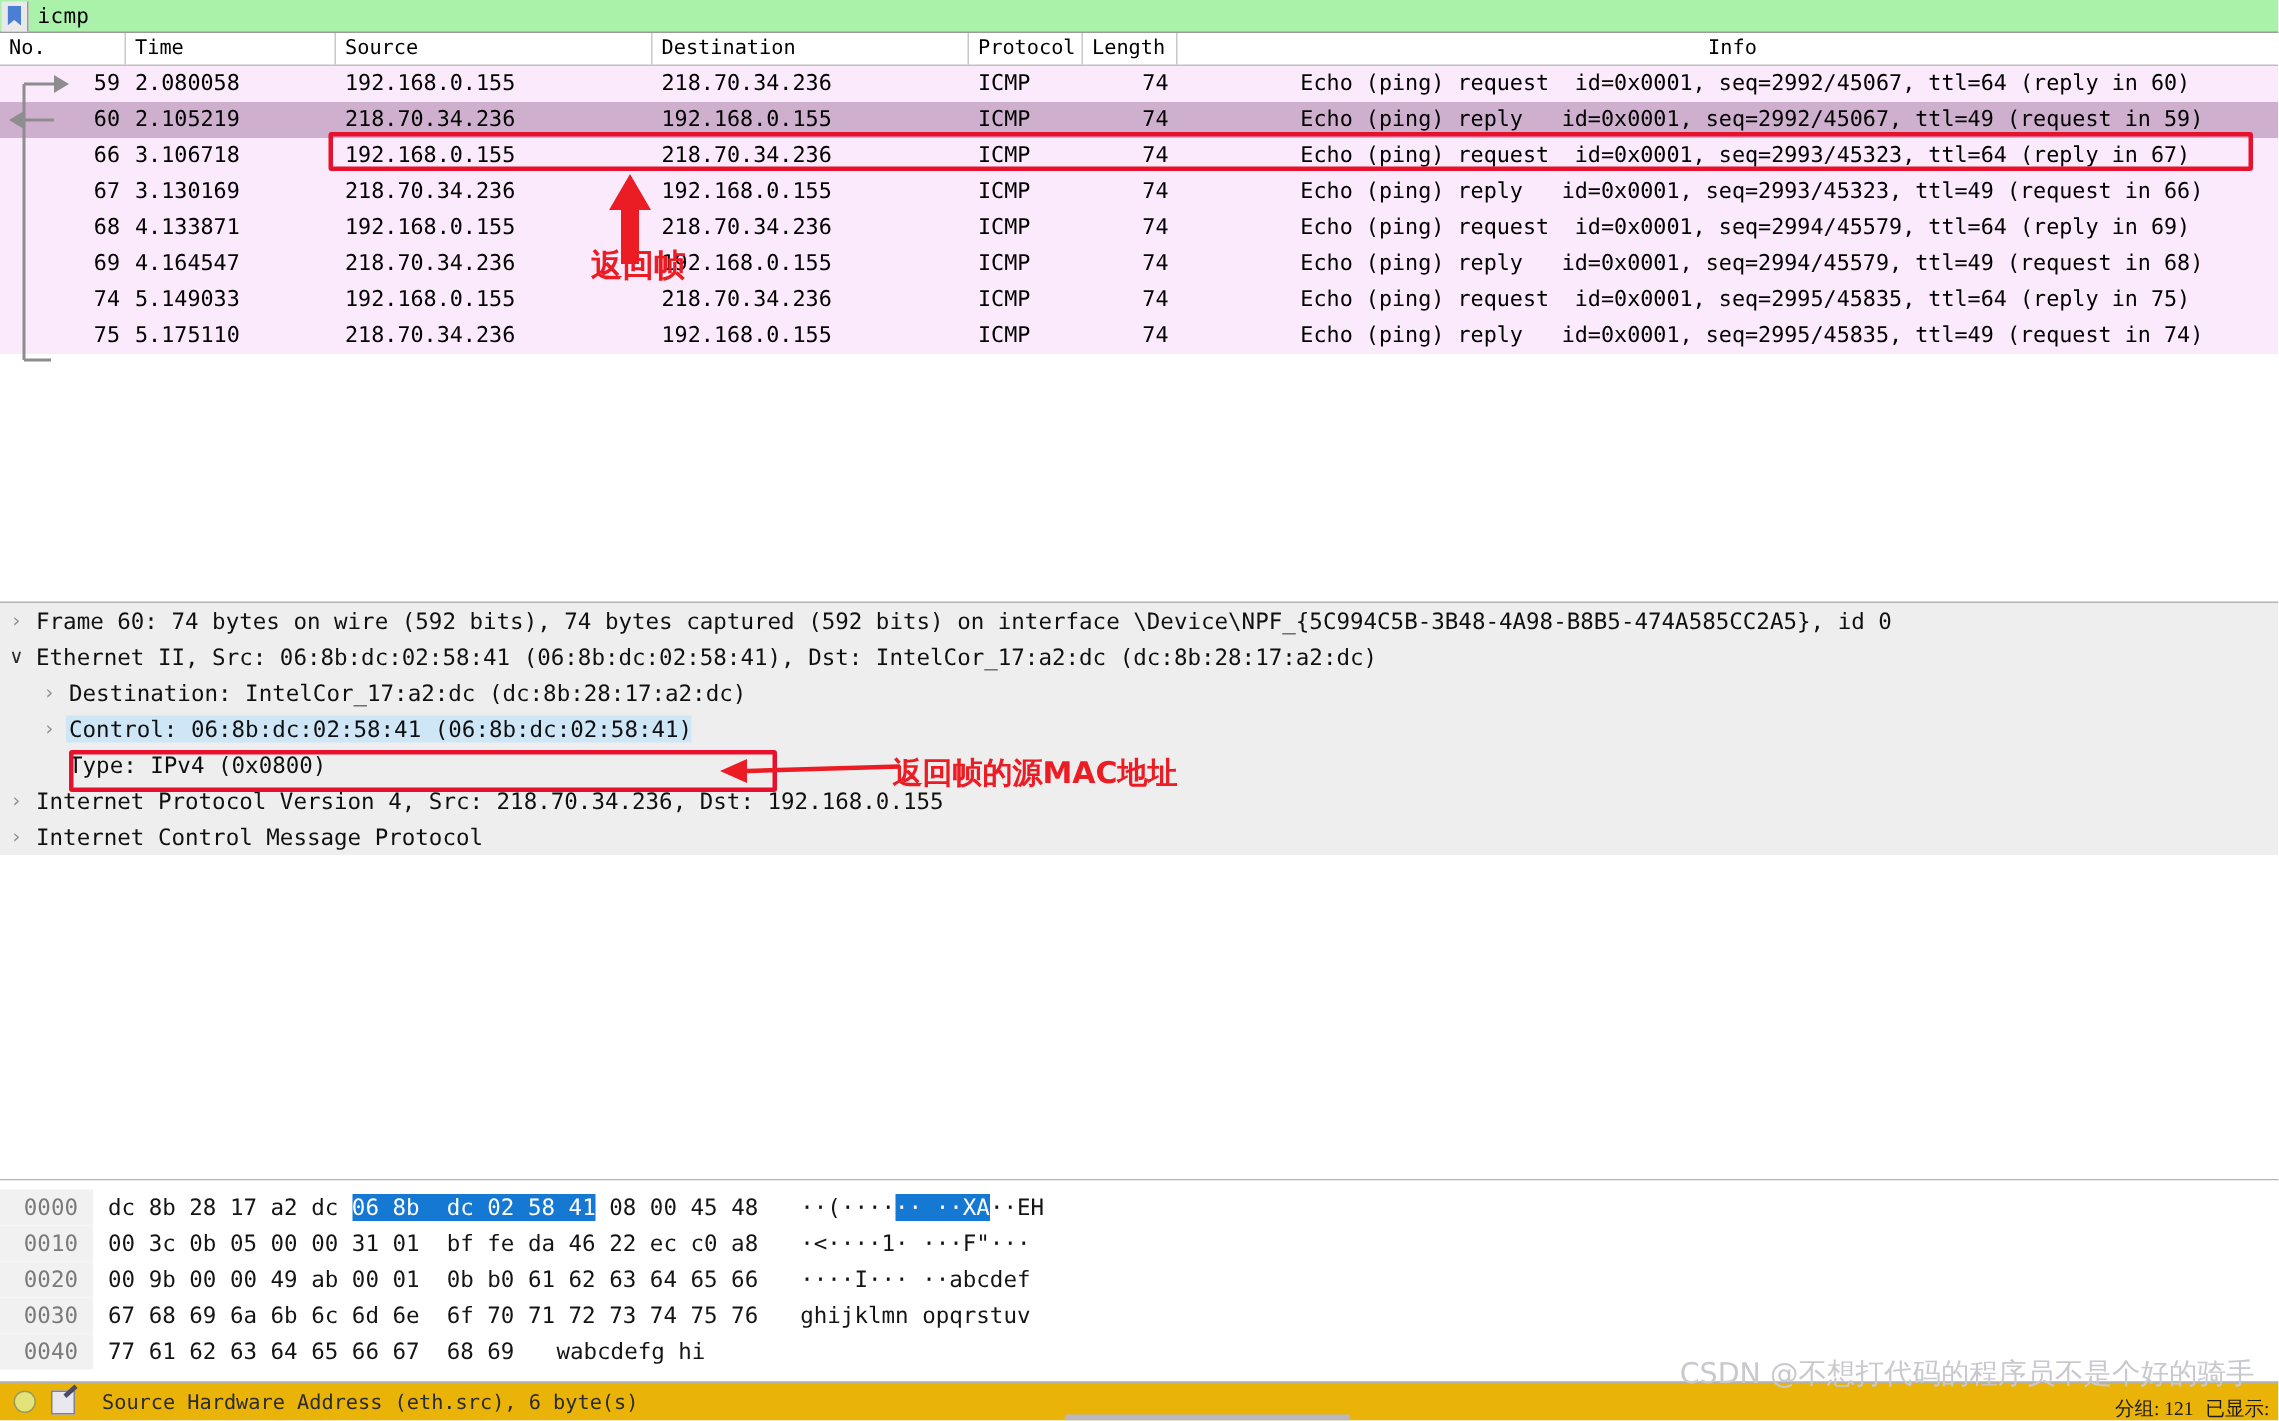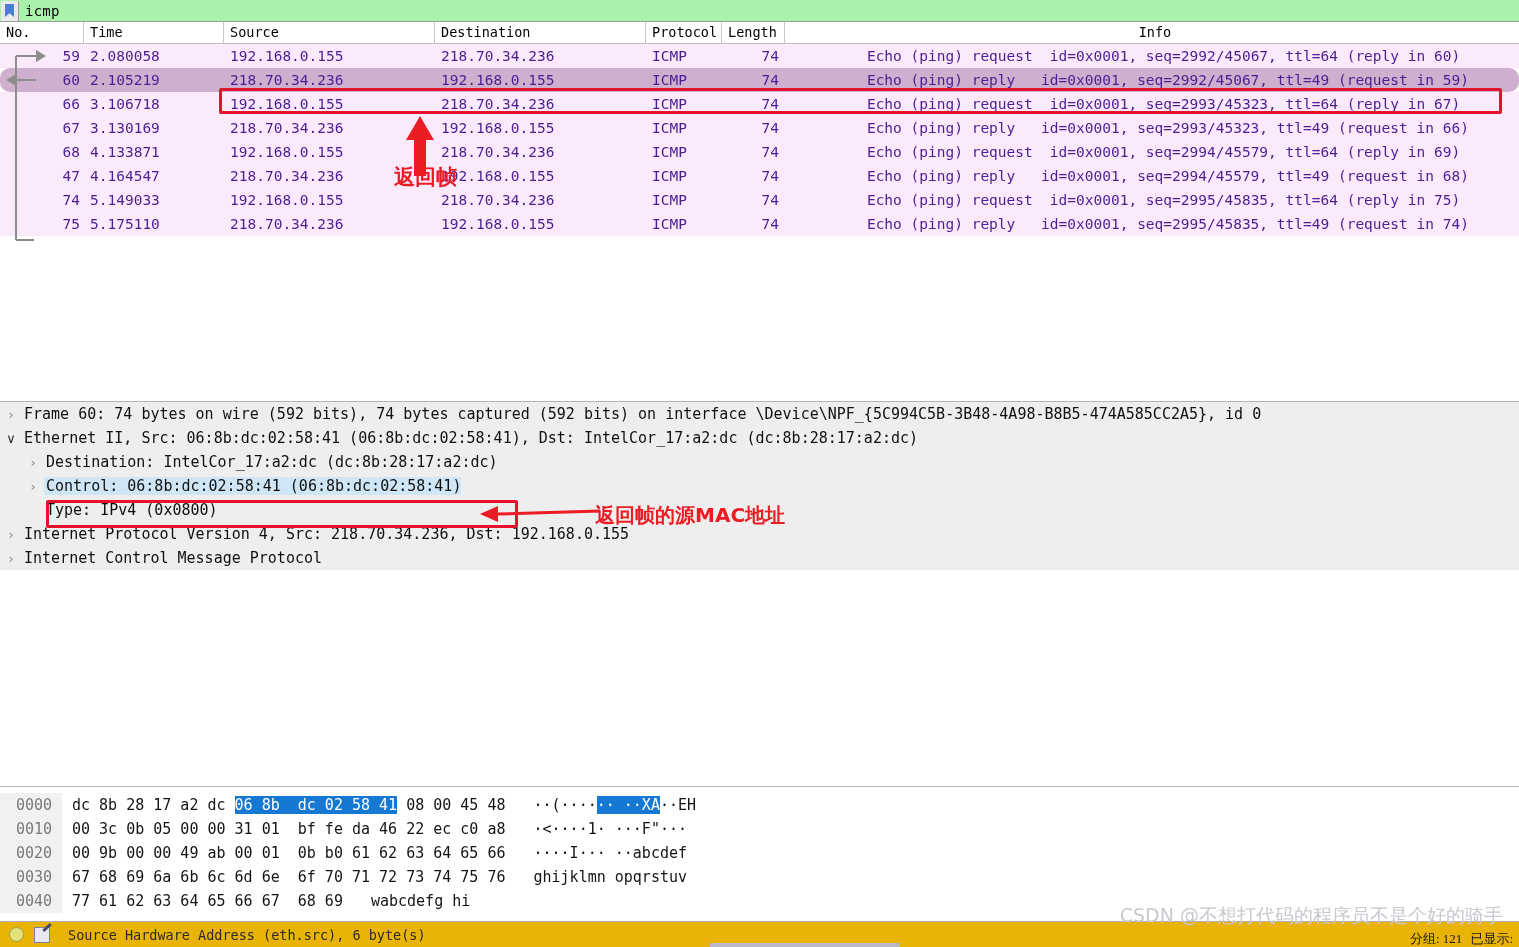--- a/index.html
+++ b/index.html
@@ -73,28 +73,27 @@
     line-height: 21px;
     border-right: 1px solid #c8c8c8;
     white-space: nowrap;
     overflow: hidden;
   }
   .plist-rows { position: relative; flex: 1; }
   .prow {
     display: flex;
     height: 24px;
     background: #fbeafb;
-    color: #4c1d95;
+    color: #000000;
     font-size: 14.5px;
     line-height: 24px;
     white-space: nowrap;
   }
   .prow.selected {
     background: #ceb0ce;
-    border-radius: 10px;
   }
   .prow .cell { padding-left: 6px; overflow: hidden; white-space: nowrap; }
   .c-no    { width: 84px;  text-align: right; padding-right: 4px; padding-left: 0; }
   .c-time  { width: 140px; }
   .c-src   { width: 211px; }
   .c-dst   { width: 211px; }
   .c-proto { width: 76px; }
   .c-len   { width: 63px;  text-align: right; padding-right: 6px; padding-left: 0;}
   .c-info  { flex: 1; text-align: center; }
   .info-desc { display: inline-block; width: 200px; }
@@ -308,21 +307,21 @@
         <div class="prow">
           <div class="cell c-no">68</div>
           <div class="cell c-time">4.133871</div>
           <div class="cell c-src">192.168.0.155</div>
           <div class="cell c-dst">218.70.34.236</div>
           <div class="cell c-proto">ICMP</div>
           <div class="cell c-len">74</div>
           <div class="cell c-info"><span class="info-desc">Echo (ping) request</span><span>id=0x0001, seq=2994/45579, ttl=64 (reply in 69)</span></div>
         </div>
         <div class="prow">
-          <div class="cell c-no">47</div>
+          <div class="cell c-no">69</div>
           <div class="cell c-time">4.164547</div>
           <div class="cell c-src">218.70.34.236</div>
           <div class="cell c-dst">192.168.0.155</div>
           <div class="cell c-proto">ICMP</div>
           <div class="cell c-len">74</div>
           <div class="cell c-info"><span class="info-desc">Echo (ping) reply</span><span>id=0x0001, seq=2994/45579, ttl=49 (request in 68)</span></div>
         </div>
         <div class="prow">
           <div class="cell c-no">74</div>
           <div class="cell c-time">5.149033</div>

